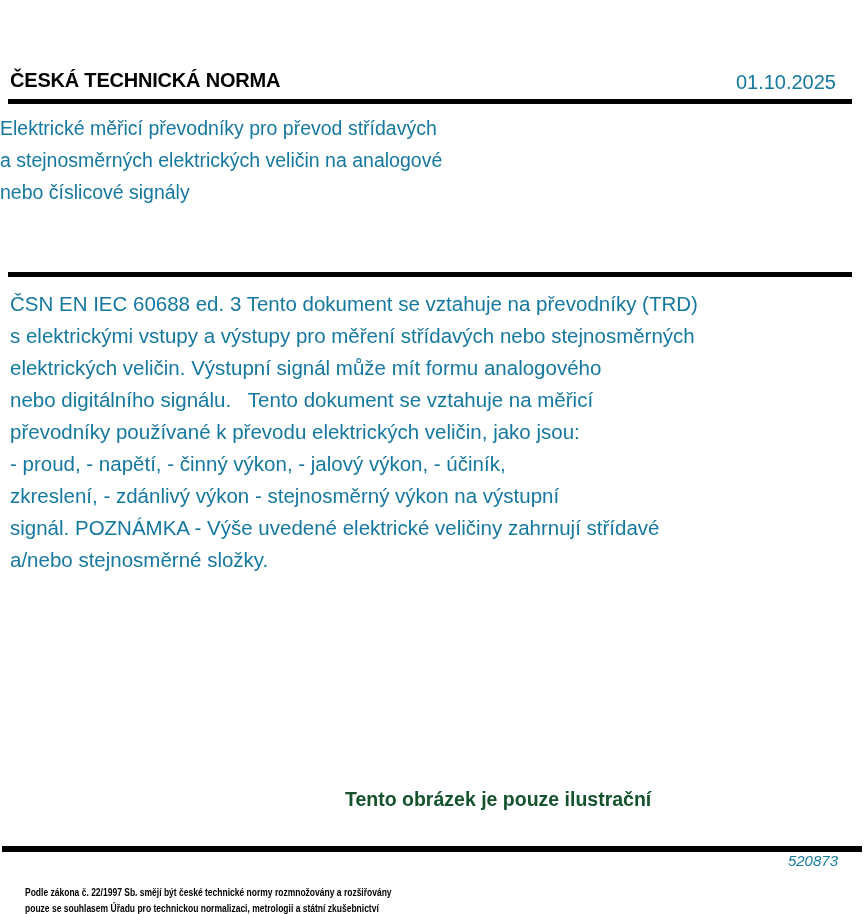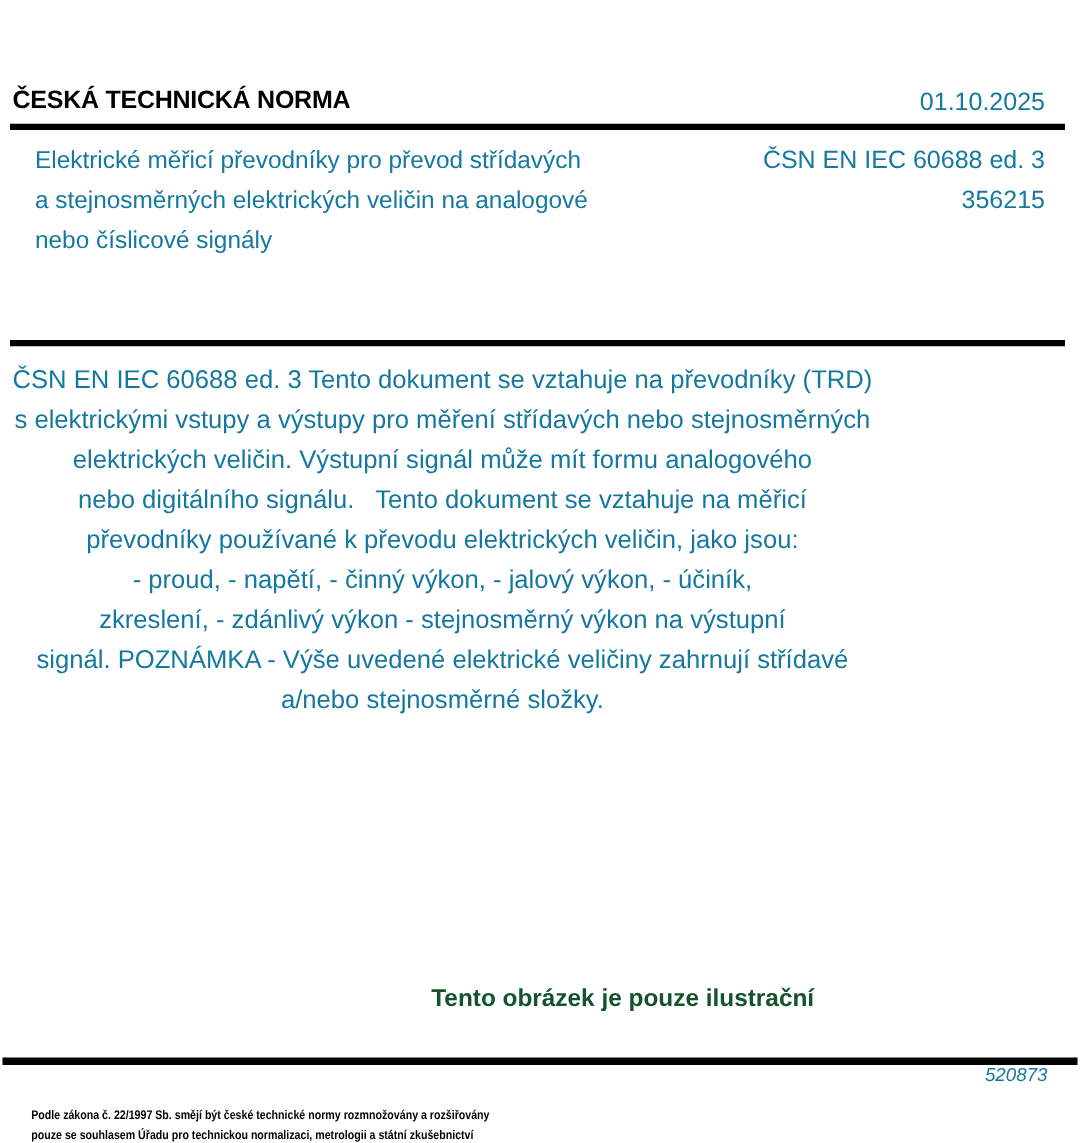--- a/index.html
+++ b/index.html
@@ -15,33 +15,33 @@
   .header-title {
     position:absolute; left:10px; top:69px;
     font-size:20px; font-weight:bold; letter-spacing:-0.2px; color:#000;
   }
   .header-date {
     position:absolute; right:29px; top:71px;
     font-size:20px; color:var(--accent);
   }
 
   .title-block {
-    position:absolute; left:28px; top:112px;
+    position:absolute; left:0; top:112px;
     font-size:19.5px; line-height:32px; color:var(--accent);
   }
   .ref-block {
     position:absolute; right:29px; top:112px; text-align:right;
     font-size:20px; line-height:32px; color:var(--accent);
   }
 
   .abstract {
     position:absolute; left:10px; top:288px;
     font-size:20.5px; line-height:32px; color:var(--accent);
   }
-  .abstract div { white-space:pre;text-align:center; }
+  .abstract div { white-space:pre; }
 
   .illustration-note {
     position:absolute; left:345px; top:788px;
     font-size:19.5px; font-weight:bold; color:#14532d;
   }
 
   .footer-legal {
     position:absolute; left:25px; top:857px;
     font-size:10px; font-weight:bold; line-height:15.5px; color:#000;margin-top:28px;
   }
@@ -60,24 +60,20 @@
   <div class="header-title">ČESKÁ TECHNICKÁ NORMA</div>
   <div class="header-date">01.10.2025</div>
   <div class="rule rule1"></div>
 
   <div class="title-block">
     <div>Elektrické měřicí převodníky pro převod střídavých</div>
     <div>a stejnosměrných elektrických veličin na analogové</div>
     <div>nebo číslicové signály</div>
   </div>
 
-  <div class="ref-block">
-    <div>ČSN EN IEC 60688 ed. 3</div>
-    <div>356215</div>
-  </div>
 
   <div class="rule rule2"></div>
 
   <div class="abstract">
     <div>ČSN EN IEC 60688 ed. 3 Tento dokument se vztahuje na převodníky (TRD)</div>
     <div>s elektrickými vstupy a výstupy pro měření střídavých nebo stejnosměrných</div>
     <div>elektrických veličin. Výstupní signál může mít formu analogového</div>
     <div>nebo digitálního signálu.   Tento dokument se vztahuje na měřicí</div>
     <div>převodníky používané k převodu elektrických veličin, jako jsou:</div>
     <div>- proud, - napětí, - činný výkon, - jalový výkon, - účiník,</div>

